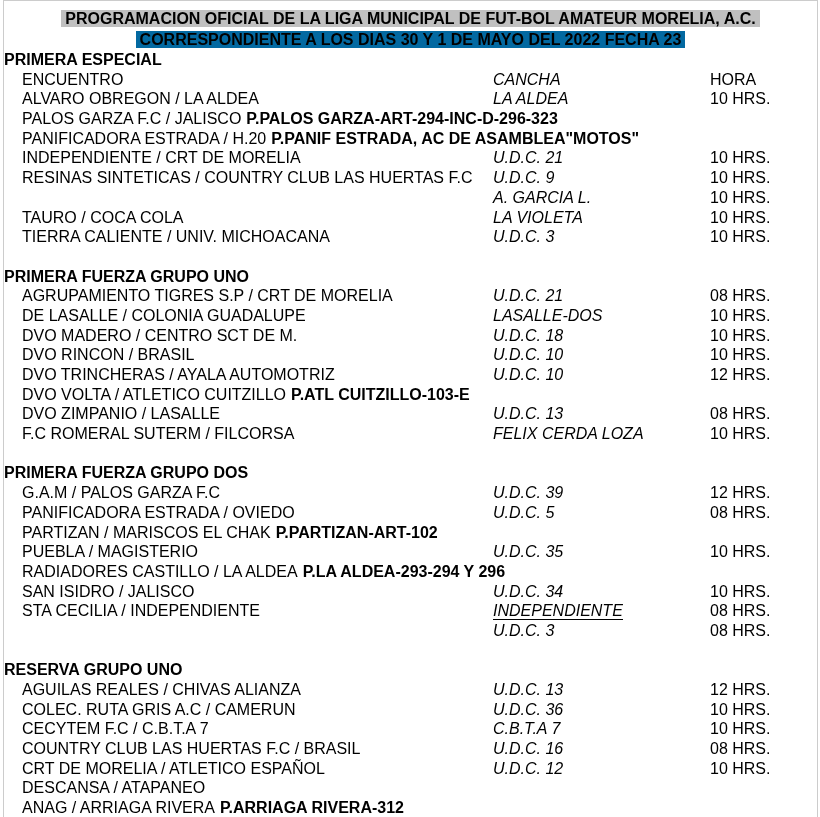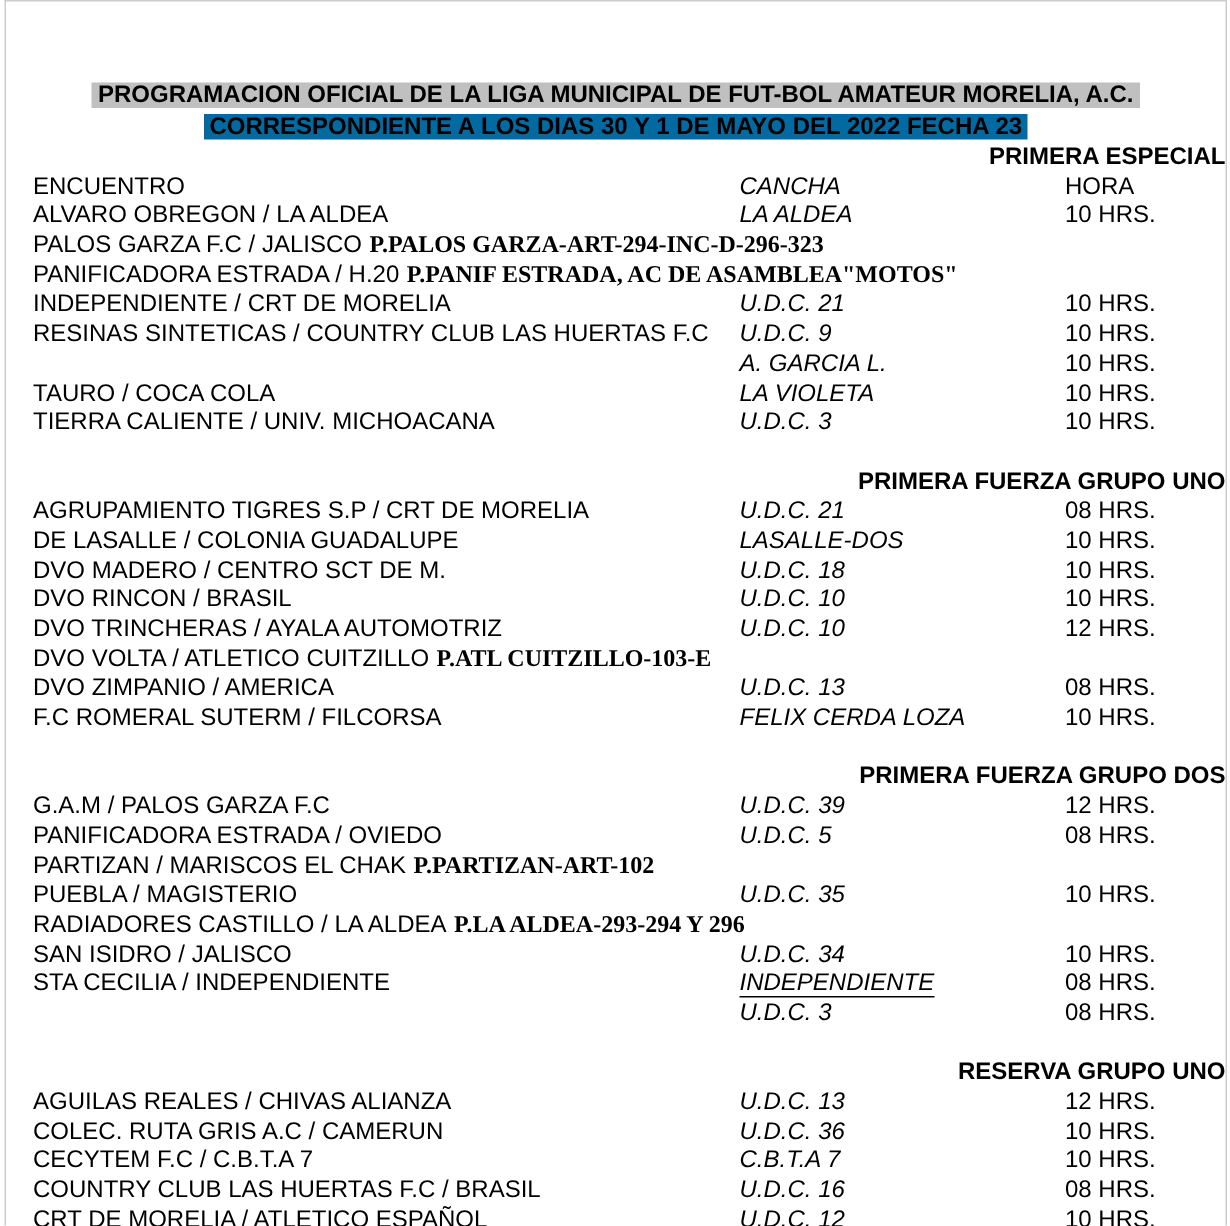--- a/index.html
+++ b/index.html
@@ -6,29 +6,29 @@
   body{
     width:820px;height:817px;overflow:hidden;background:#ffffff;
     font-family:"Liberation Sans","DejaVu Sans",sans-serif;
     font-size:16px;color:#000;
   }
   .page{
     position:absolute;left:3px;top:0;width:815px;height:817px;
     border-left:1px solid #cccccc;border-right:1px solid #cccccc;border-top:1px solid #cccccc;
     box-sizing:border-box;background:#ffffff;
   }
-  .title-block{padding-top:7px;margin-top:45px;}
+  .title-block{padding-top:7px;}
   .title-line{text-align:center;line-height:21px;height:21px;white-space:nowrap;}
   .hl{font-weight:bold;padding:0 4px;}
   .line{position:relative;height:19.7px;line-height:19.7px;white-space:nowrap;}
-  .section-line{text-align:right;font-weight:bold;}
+  .section-line{text-align:left;font-weight:bold;}
   .enc{position:absolute;left:18px;}
   .can{position:absolute;left:489px;font-style:italic;}
   .hor{position:absolute;left:706px;text-align:right;}
-  .note{font-weight:bold;margin-left:5px;font-family:Liberation Serif, serif;}
+  .note{font-weight:bold;margin-left:5px;}
   .u-spell{
     text-decoration:underline wavy #ff2a00 1px;
     text-underline-offset:4px;
     display:inline-block;
   }
   .u-black{border-bottom:1.5px solid #000;display:inline-block;line-height:17px;}
 </style>
 </head>
 <body>
 
@@ -107,21 +107,21 @@
       </div>
       <div class="line">
         <span class="enc"><span>DVO TRINCHERAS / AYALA AUTOMOTRIZ</span></span>
         <span class="can">U.D.C. 10</span>
         <span class="hor">12 HRS.</span>
       </div>
       <div class="line">
         <span class="enc"><span>DVO VOLTA / ATLETICO CUITZILLO</span><span class="note">P.ATL CUITZILLO-103-E</span></span>
       </div>
       <div class="line">
-        <span class="enc"><span>DVO ZIMPANIO / AMERICA</span></span>
+        <span class="enc"><span>DVO ZIMPANIO / LASALLE</span></span>
         <span class="can">U.D.C. 13</span>
         <span class="hor">08 HRS.</span>
       </div>
       <div class="line">
         <span class="enc"><span>F.C ROMERAL SUTERM / FILCORSA</span></span>
         <span class="can">FELIX CERDA LOZA</span>
         <span class="hor">10 HRS.</span>
       </div>
       <div class="line"></div>
       <div class="line section-line"><span>PRIMERA FUERZA GRUPO DOS</span></div>

